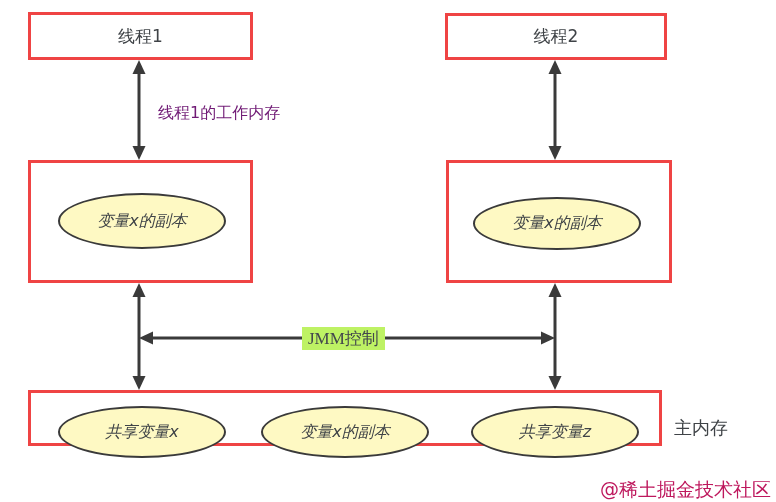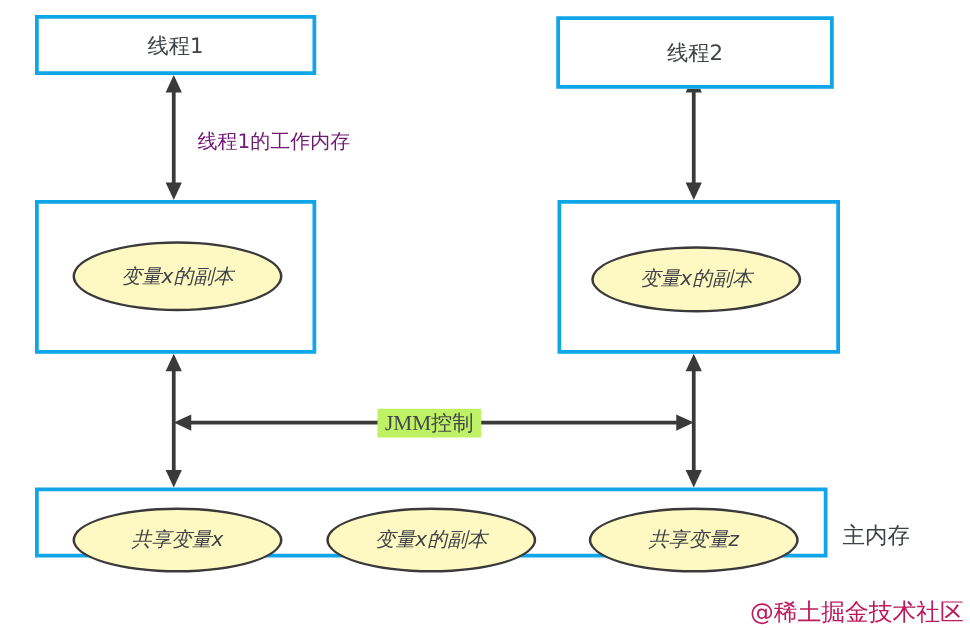--- a/index.html
+++ b/index.html
@@ -8,21 +8,21 @@
     width: 776px;
     height: 502px;
     background: #ffffff;
     overflow: hidden;
     font-family: "DejaVu Sans", "Liberation Sans", sans-serif;
     color: #3f4347;
   }
   .node-box {
     position: absolute;
     box-sizing: border-box;
-    border: 3px solid #0ea5e9;
+    border: 3px solid #ef4444;
     background: #ffffff;
     display: flex;
     align-items: center;
     justify-content: center;
   }
   .node-label {
     font-size: 17px;
     color: #3f4347;
     white-space: nowrap;
   }
@@ -108,21 +108,21 @@
       <line x1="151" y1="338" x2="543" y2="338" stroke-width="3"></line>
       <polygon points="139,338 153,331.5 153,344.5" stroke="none"></polygon>
       <polygon points="555,338 541,331.5 541,344.5" stroke="none"></polygon>
     </g>
   </svg>
 
   <div class="node-box" style="left:28px; top:12px; width:225px; height:48px;">
     <span class="node-label">线程1</span>
   </div>
 
-  <div class="node-box" style="left:445px; top:13px; width:222px; height:58px;">
+  <div class="node-box" style="left:445px; top:13px; width:222px; height:47px;">
     <span class="node-label">线程2</span>
   </div>
 
   <div class="edge-label" style="left:158px; top:103px;">线程1的工作内存</div>
 
   <div class="node-box" style="left:28px; top:160px; width:225px; height:123px;">
     <div class="ellipse" style="left:27px; top:30px; width:168px; height:56px; position:absolute;">
       <span>变量x的副本</span>
     </div>
   </div>

